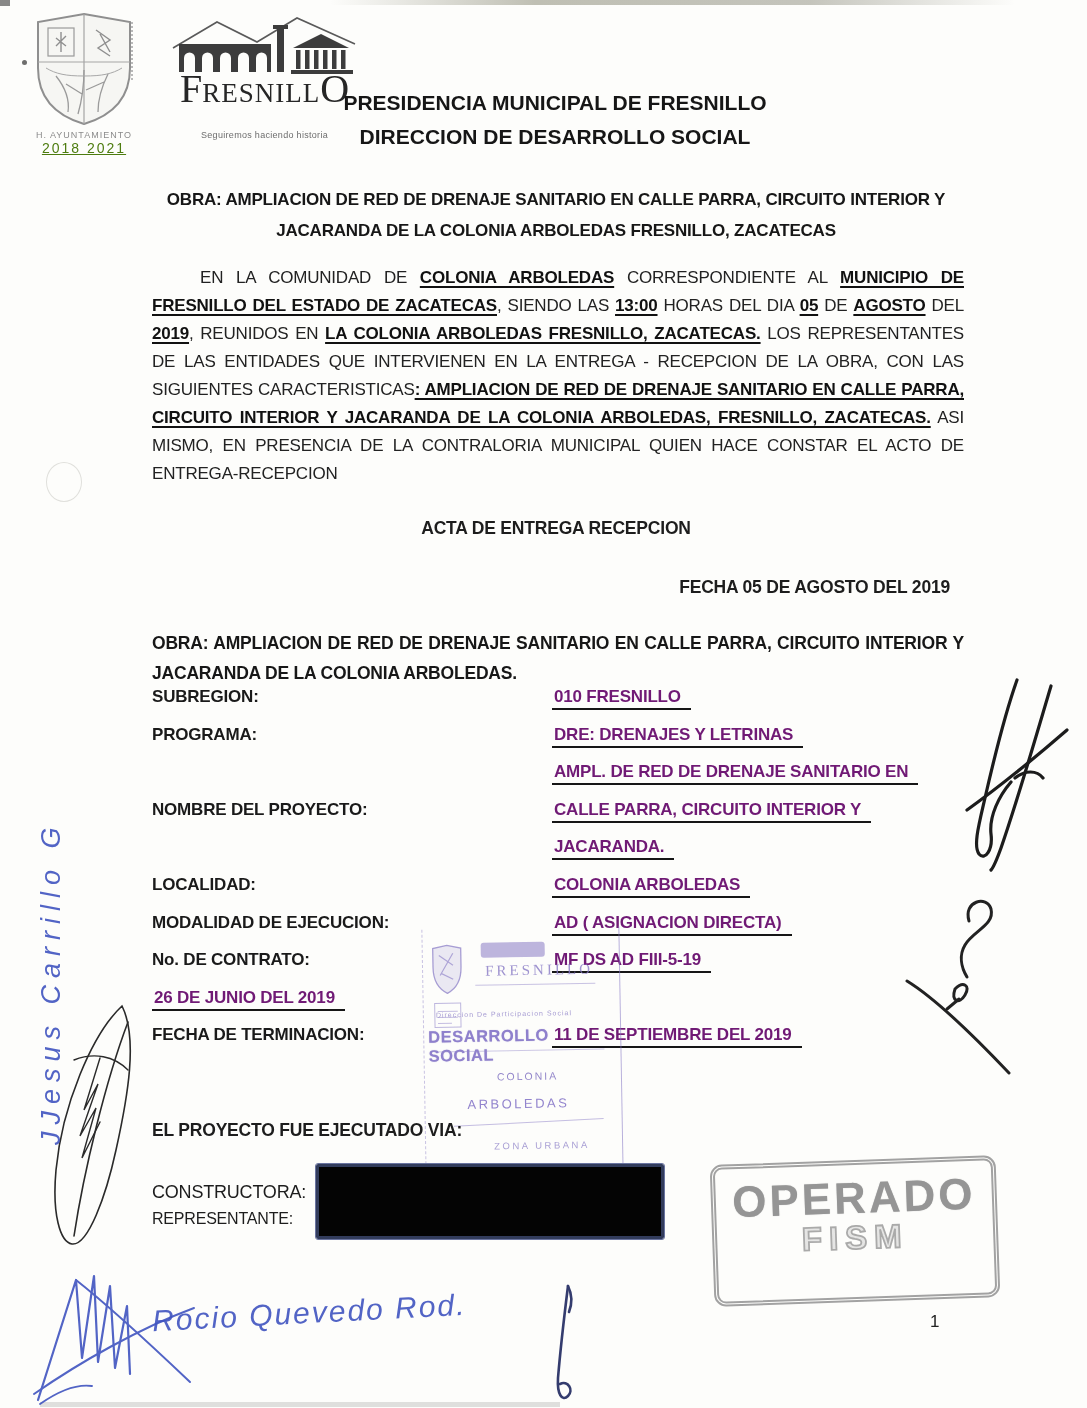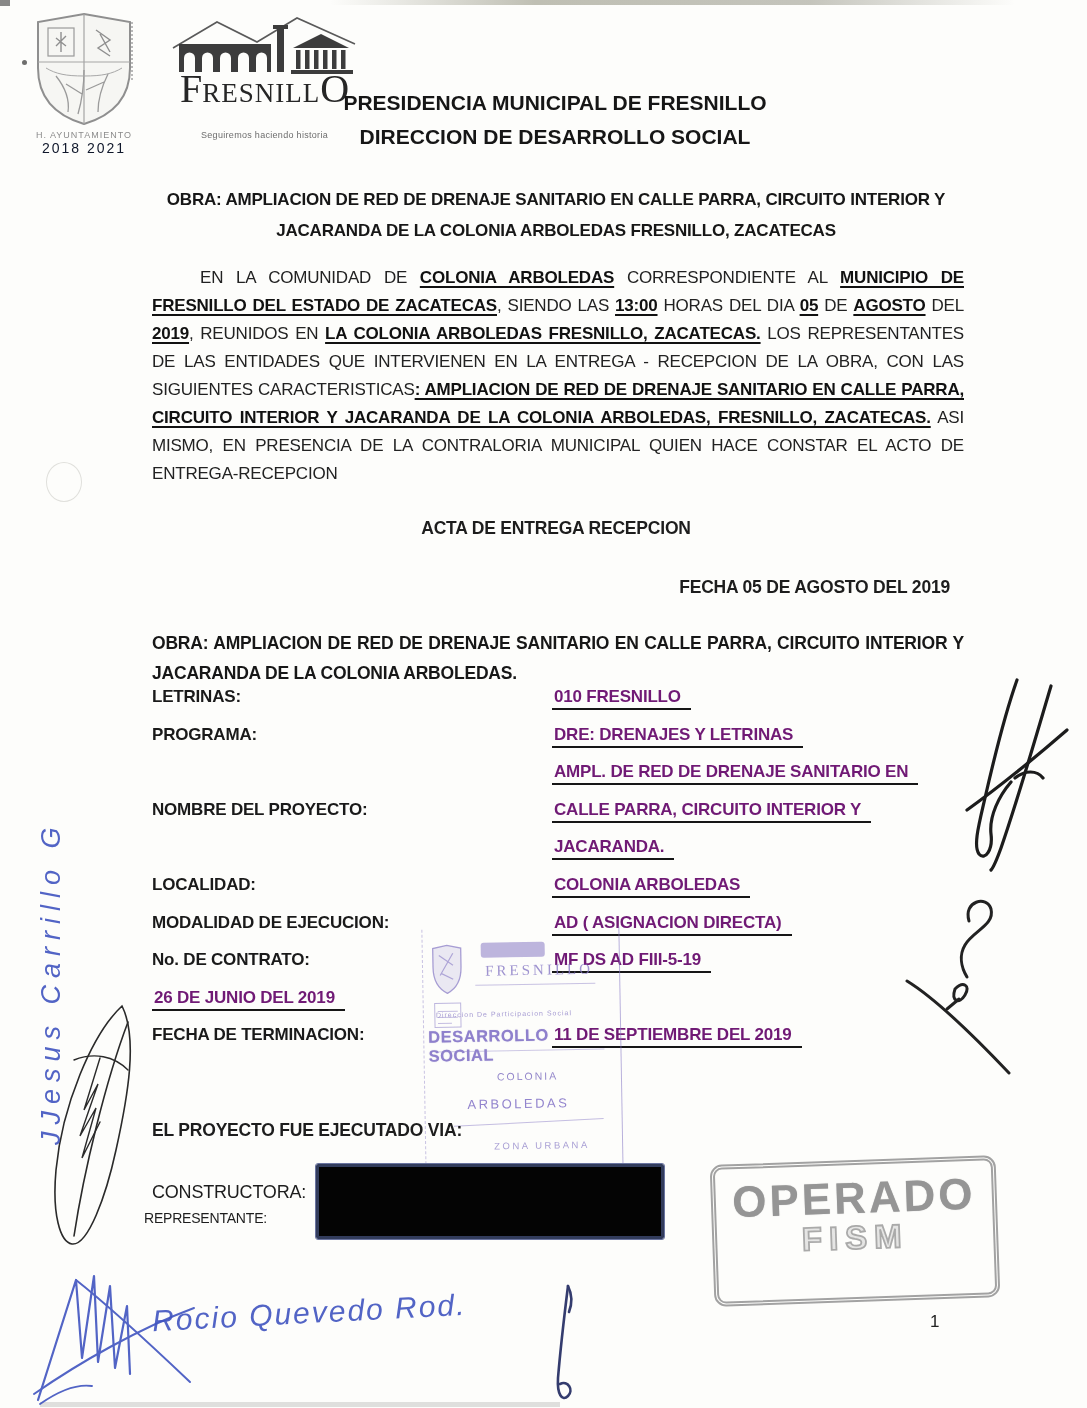--- a/index.html
+++ b/index.html
@@ -7,42 +7,42 @@
     position:relative;width:1087px;height:1408px;background:#fdfdfb;
     font-family:"Liberation Sans",sans-serif;color:#1d1d1d;overflow:hidden;
     margin:0 auto;
   }
   .abs{position:absolute;}
   .doc{letter-spacing:-0.2px;}
   .bu{font-weight:bold;text-decoration:underline;text-decoration-thickness:1.8px;text-underline-offset:3px;color:#111;}
   
   #crest-block{left:26px;top:10px;width:116px;text-align:center;}
   #crest-caption1{font-size:9px;color:#8b8b8b;letter-spacing:1px;margin-top:2px;}
-  #crest-caption2{font-size:14px;color:#0f172a;letter-spacing:2px;}
+  #crest-caption2{font-size:14px;color:#4d7c0f;letter-spacing:2px;text-decoration:underline;}
   #divider-dots{left:131px;top:22px;height:58px;border-left:2px dotted #b9b9b9;}
   #logo-block{left:152px;top:14px;width:225px;text-align:center;}
   #wordmark{font-family:"Liberation Serif",serif;color:#262626;line-height:30px;margin-top:-2px;}
   #wordmark .big{font-size:40px;}
   #wordmark .mid{font-size:27px;letter-spacing:1px;}
   #logo-tagline{font-size:9px;color:#6d6d6d;margin-top:18px;letter-spacing:0.3px;}
   #doc-title{left:305px;top:86px;width:500px;text-align:center;font-size:21px;font-weight:bold;line-height:34px;color:#161616;}
   
   #obra-heading{left:148px;top:184px;width:816px;text-align:center;font-size:17px;font-weight:bold;line-height:31px;color:#171717;}
   #intro-para{left:152px;top:264px;width:812px;font-size:17px;line-height:28px;text-align:justify;text-indent:48px;color:#222;}
   #acta-title{left:150px;top:518px;width:812px;text-align:center;font-size:17.5px;font-weight:bold;}
   #fecha-line{left:150px;top:577px;width:800px;text-align:right;font-size:17.5px;font-weight:bold;}
   #obra-para{left:152px;top:628px;width:812px;font-size:17.5px;font-weight:bold;line-height:30px;text-align:justify;color:#171717;}
   
   #fields-list{left:152px;top:687px;width:830px;}
   .field-row{display:flex;height:37.6px;align-items:flex-start;}
   .field-label{display:inline-block;width:400px;font-size:17px;font-weight:bold;color:#1a1a1a;}
   .field-value{display:inline-block;font-size:17px;font-weight:bold;color:#701a75;border-bottom:2px solid #161616;padding:0 10px 1px 2px;}
   #ejecutado-line{left:152px;top:1120px;font-size:17.5px;font-weight:bold;}
   #constructora-label{left:152px;top:1182px;font-size:18px;}
-  #representante-label{left:144px;top:1210px;font-size:14px;}
+  #representante-label{left:152px;top:1210px;font-size:16px;}
   #redaction-box{left:316px;top:1164px;width:342px;height:69px;background:#040404;border:3px solid #323c5c;outline:1px solid #6a74a0;border-radius:2px;}
   
   #operado-stamp{left:712px;top:1160px;width:276px;height:132px;border:5px double #9b9b9b;border-radius:12px;transform:rotate(-2deg);text-align:center;opacity:.92;}
   #operado-word{font-size:44px;font-weight:900;color:#8d8d8d;letter-spacing:3px;margin-top:8px;text-shadow:0 0 1px #b5b5b5;}
   #operado-sub{font-size:33px;font-weight:bold;color:rgba(150,150,150,0.25);-webkit-text-stroke:1.8px #a3a3a3;letter-spacing:7px;margin-top:-4px;}
   
   #purple-stamp{left:424px;top:928px;width:196px;height:305px;transform:rotate(-1deg);color:#8678c4;border-left:1px dashed rgba(134,120,196,.5);border-right:1.5px solid rgba(134,120,196,.65);opacity:.88;}
   #ps-org-row{position:absolute;left:46px;top:20px;width:140px;text-align:center;}
   #ps-logoblob{position:absolute;left:58px;top:14px;width:64px;height:15px;background:rgba(120,104,190,.55);border-radius:3px;}
   #ps-org{font-family:"Liberation Serif",serif;font-size:15px;letter-spacing:3px;margin-top:14px;color:rgba(134,120,196,.9);}
@@ -137,21 +137,21 @@
 
   <div class="abs doc" id="intro-para"><span>EN LA COMUNIDAD DE </span><span class="bu">COLONIA ARBOLEDAS</span><span> CORRESPONDIENTE AL </span><span class="bu">MUNICIPIO DE FRESNILLO DEL ESTADO DE ZACATECAS</span><span>, SIENDO LAS </span><span class="bu">13:00</span><span> HORAS DEL DIA </span><span class="bu">05</span><span> DE </span><span class="bu">AGOSTO</span><span> DEL </span><span class="bu">2019</span><span>, REUNIDOS EN </span><span class="bu">LA COLONIA ARBOLEDAS FRESNILLO, ZACATECAS.</span><span> LOS REPRESENTANTES DE LAS ENTIDADES QUE INTERVIENEN EN LA ENTREGA - RECEPCION DE LA OBRA, CON LAS SIGUIENTES CARACTERISTICAS</span><span class="bu">: AMPLIACION DE RED DE DRENAJE SANITARIO EN CALLE PARRA, CIRCUITO INTERIOR Y JACARANDA DE LA COLONIA ARBOLEDAS, FRESNILLO, ZACATECAS.</span><span> ASI MISMO, EN PRESENCIA DE LA CONTRALORIA MUNICIPAL QUIEN HACE CONSTAR EL ACTO DE ENTREGA-RECEPCION</span></div>
 
   <div class="abs doc" id="acta-title">ACTA DE ENTREGA RECEPCION</div>
   <div class="abs doc" id="fecha-line">FECHA 05 DE AGOSTO DEL 2019</div>
 
   <div class="abs doc" id="obra-para">OBRA: AMPLIACION DE RED DE DRENAJE SANITARIO EN CALLE PARRA, CIRCUITO INTERIOR Y JACARANDA DE LA COLONIA ARBOLEDAS.</div>
 
   <div class="abs" id="fields-list">
       <div class="field-row">
-        <span class="field-label doc">LETRINAS:</span>
+        <span class="field-label doc">SUBREGION:</span>
         <span class="field-value doc">010 FRESNILLO</span>
       </div>
       <div class="field-row">
         <span class="field-label doc">PROGRAMA:</span>
         <span class="field-value doc">DRE: DRENAJES Y LETRINAS</span>
       </div>
       <div class="field-row">
         <span class="field-label doc"></span>
         <span class="field-value doc">AMPL. DE RED DE DRENAJE SANITARIO EN</span>
       </div>

